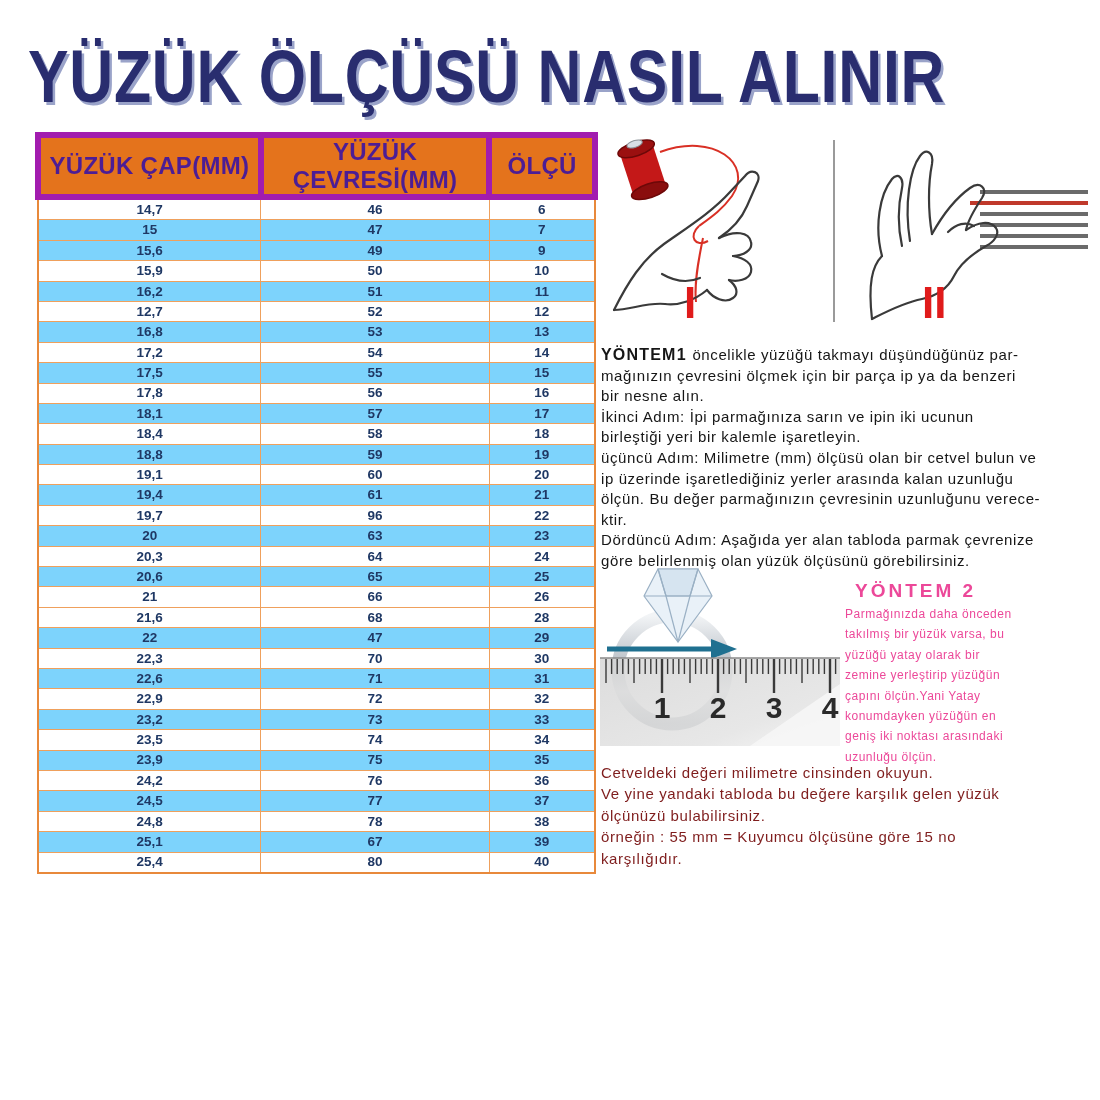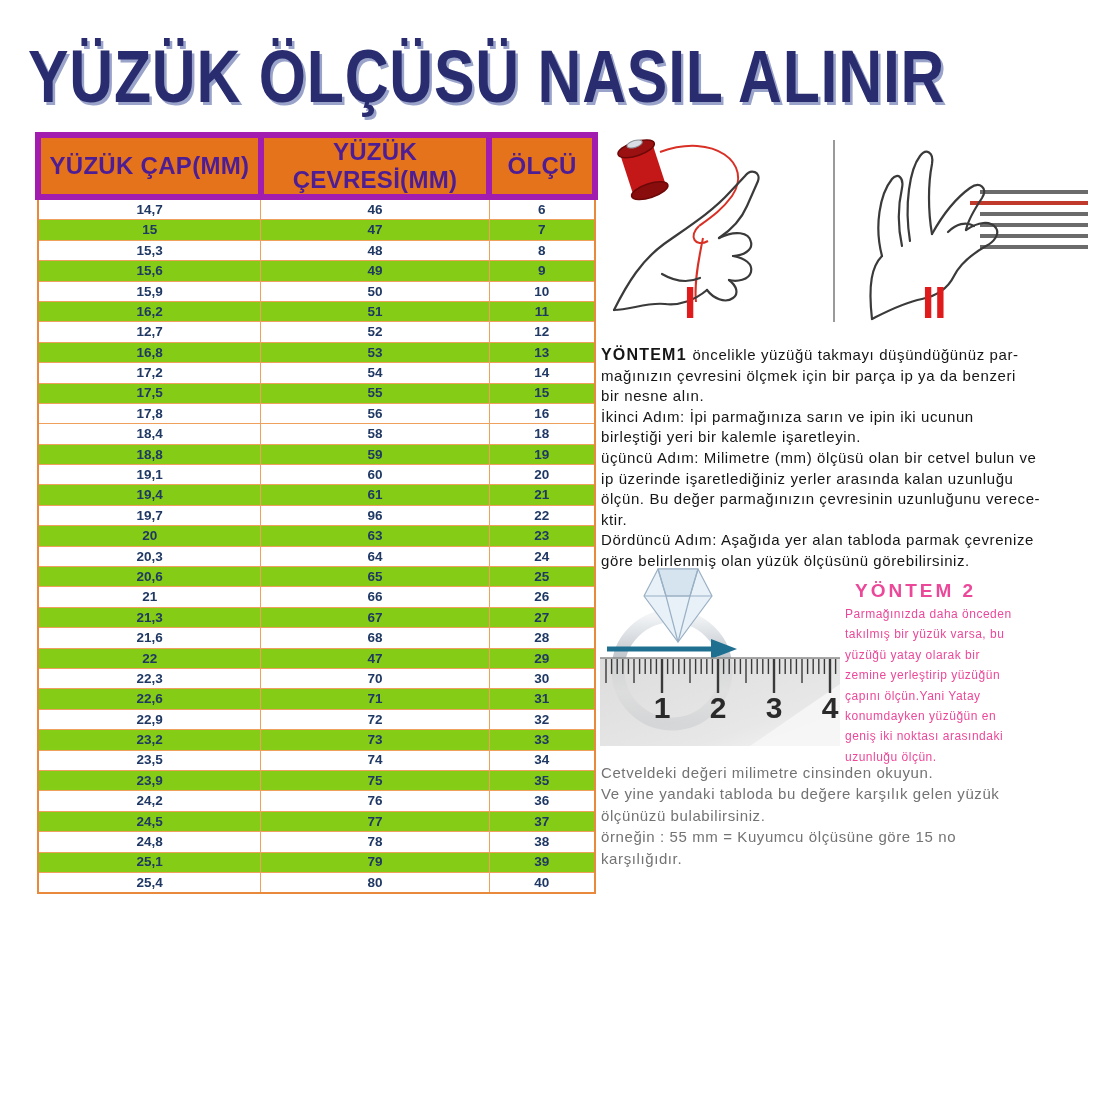--- a/index.html
+++ b/index.html
@@ -26,21 +26,21 @@
   .size-table th{
     background:#e4731c;color:#4c1d95;font-size:24px;font-weight:bold;
     height:29px;text-align:center;letter-spacing:0.3px;
     border:6px solid #a21caf;padding:0;
   }
   .size-table td{
     border:1px solid #efa05c;height:19.4px;padding:0;
     text-align:center;font-size:13.5px;font-weight:bold;color:#1f3864;
     line-height:1;
   }
-  .size-table tr.stripe td{background:#84cc16;margin-left:20px;}
+  .size-table tr.stripe td{background:#7dd3fc;margin-left:20px;}
 
   
   .hands-figure{position:absolute;left:602px;top:134px;width:493px;height:190px;}
   .hands-figure svg{position:absolute;top:0;}
   .svg-hand1{left:0;}
   .svg-hand2{left:248px;}
   .figure-divider{position:absolute;left:231px;top:6px;width:2px;height:182px;background:#9a9a9a;}
 
   .roman-label{font:bold 44px "Liberation Sans",sans-serif;fill:#e01b1b;}
 
@@ -56,21 +56,21 @@
   .ring-figure{position:absolute;left:600px;top:556px;width:240px;height:190px;}
 
   
   .method2{position:absolute;left:845px;top:580px;width:256px;color:#ec4899;}
   .method2 .m2-title{font-size:19px;font-weight:bold;letter-spacing:3px;margin:0 0 2px 10px;}
   .method2 .m2-body{font-size:12px;line-height:20.4px;letter-spacing:0.5px;margin:0;}
 
   
   .footer-note{
     position:absolute;left:601px;top:762px;width:500px;
-    font-size:15px;line-height:21.4px;letter-spacing:0.6px;color:#737373;
+    font-size:15px;line-height:21.4px;letter-spacing:0.6px;color:#7f1d1d;
   }
 </style>
 </head>
 <body>
 
 <div class="page">
 
   <div class="title">YÜZÜK ÖLÇÜSÜ NASIL ALINIR</div>
 
   <table class="size-table">
@@ -90,25 +90,20 @@
         <tr>
           <td>14,7</td>
           <td>46</td>
           <td>6</td>
         </tr>
         <tr class="stripe">
           <td>15</td>
           <td>47</td>
           <td>7</td>
         </tr>
-        <tr>
-          <td>15,3</td>
-          <td>48</td>
-          <td>8</td>
-        </tr>
         <tr class="stripe">
           <td>15,6</td>
           <td>49</td>
           <td>9</td>
         </tr>
         <tr>
           <td>15,9</td>
           <td>50</td>
           <td>10</td>
         </tr>
@@ -135,20 +130,25 @@
         <tr class="stripe">
           <td>17,5</td>
           <td>55</td>
           <td>15</td>
         </tr>
         <tr>
           <td>17,8</td>
           <td>56</td>
           <td>16</td>
         </tr>
+        <tr class="stripe">
+          <td>18,1</td>
+          <td>57</td>
+          <td>17</td>
+        </tr>
         <tr>
           <td>18,4</td>
           <td>58</td>
           <td>18</td>
         </tr>
         <tr class="stripe">
           <td>18,8</td>
           <td>59</td>
           <td>19</td>
         </tr>
@@ -180,25 +180,20 @@
         <tr class="stripe">
           <td>20,6</td>
           <td>65</td>
           <td>25</td>
         </tr>
         <tr>
           <td>21</td>
           <td>66</td>
           <td>26</td>
         </tr>
-        <tr class="stripe">
-          <td>21,3</td>
-          <td>67</td>
-          <td>27</td>
-        </tr>
         <tr>
           <td>21,6</td>
           <td>68</td>
           <td>28</td>
         </tr>
         <tr class="stripe">
           <td>22</td>
           <td>47</td>
           <td>29</td>
         </tr>
@@ -242,21 +237,21 @@
           <td>77</td>
           <td>37</td>
         </tr>
         <tr>
           <td>24,8</td>
           <td>78</td>
           <td>38</td>
         </tr>
         <tr class="stripe">
           <td>25,1</td>
-          <td>79</td>
+          <td>67</td>
           <td>39</td>
         </tr>
         <tr>
           <td>25,4</td>
           <td>80</td>
           <td>40</td>
         </tr>
       </tbody>
   </table>
 

